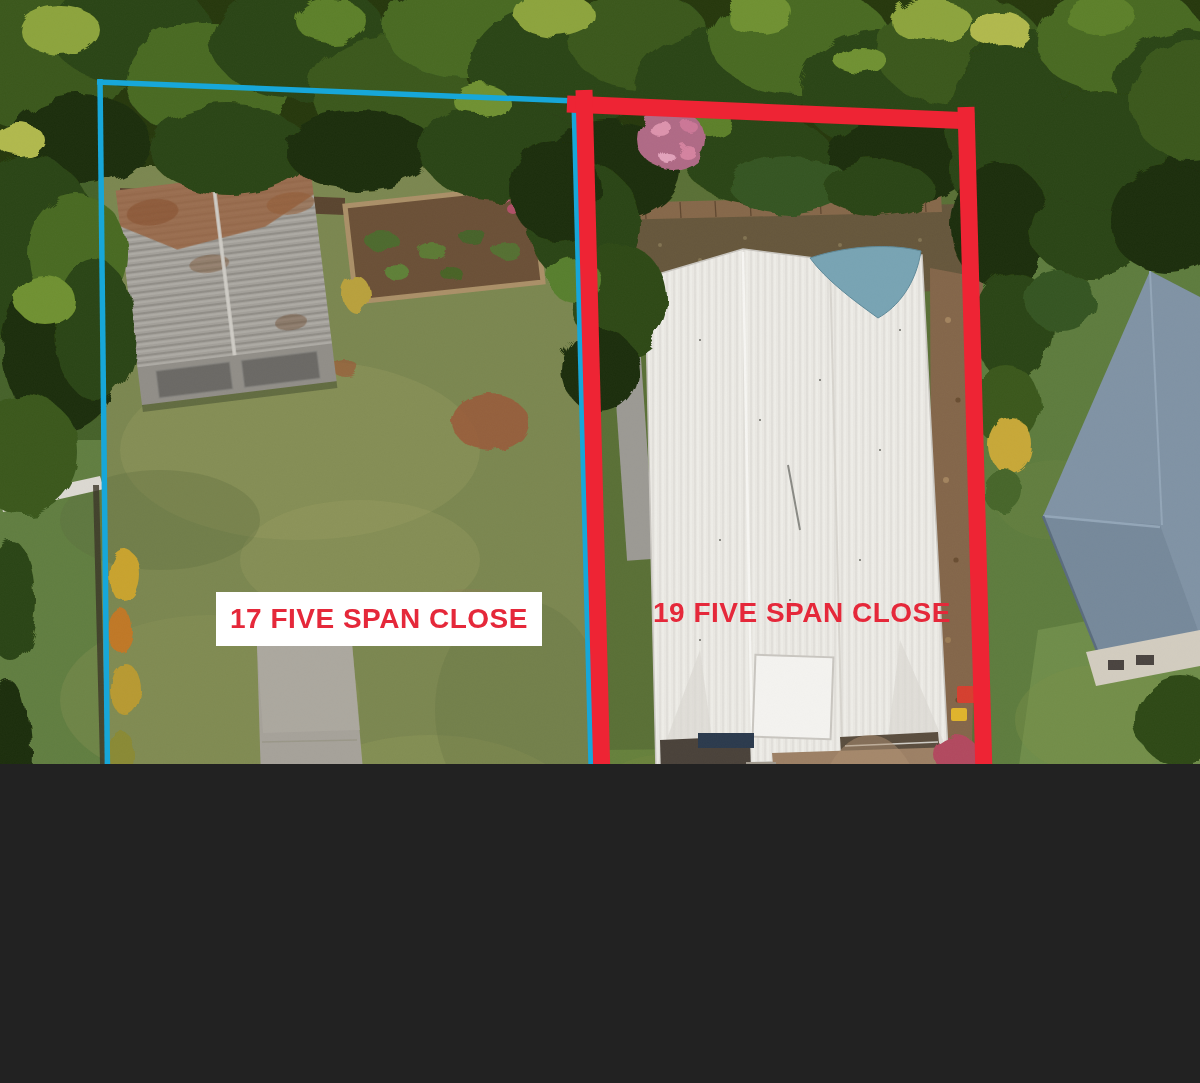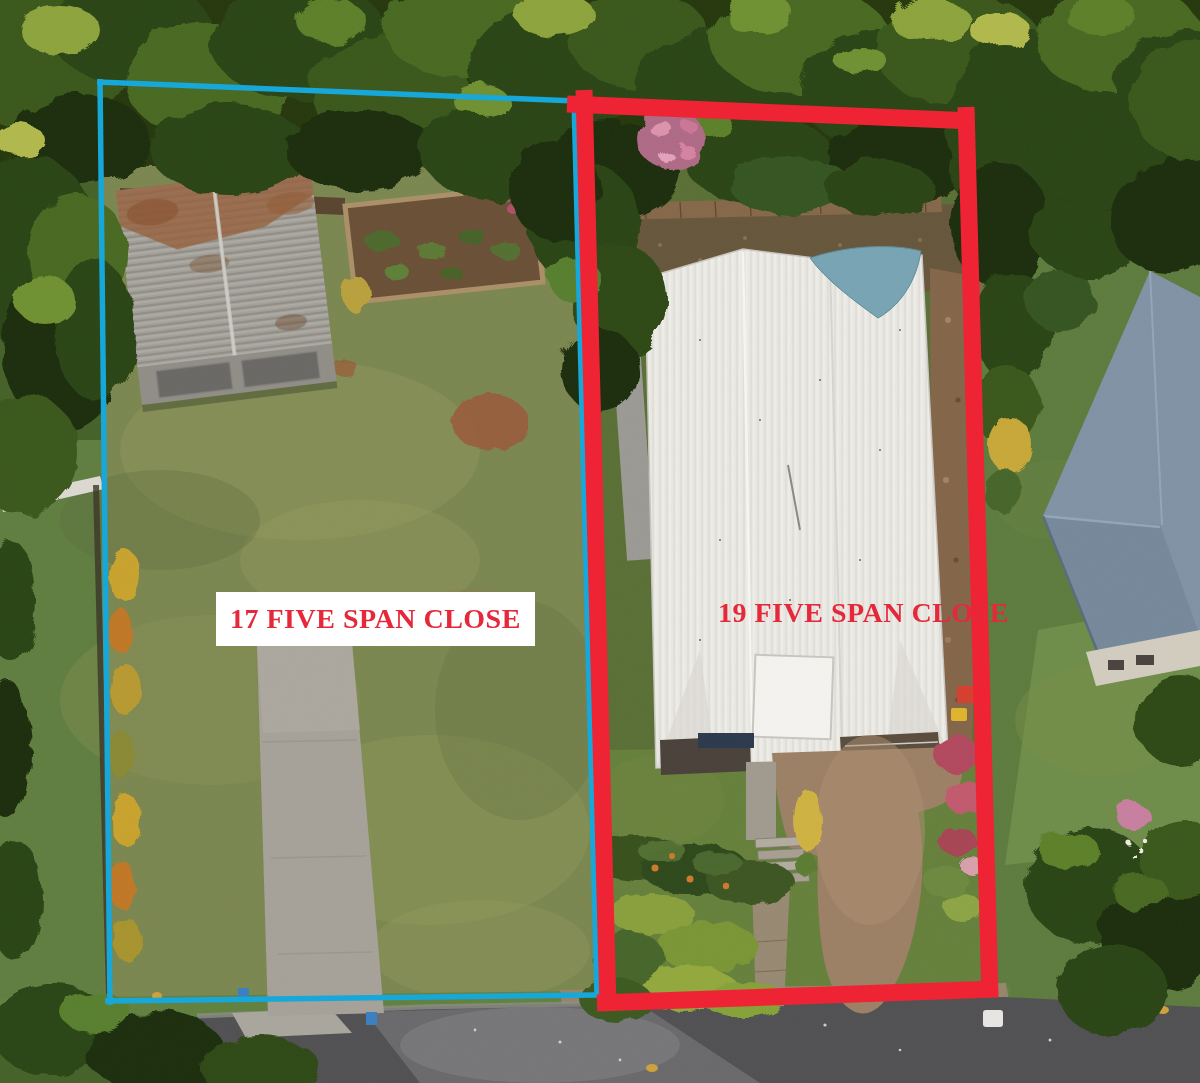--- a/index.html
+++ b/index.html
@@ -1,22 +1,22 @@
 <!DOCTYPE html>
 <html style="--c-lot17_outline: #17a7d9; --c-lot19_outline: #ee2434; --c-label_text: #e5283a; --c-label17_bg: #ffffff;"><head>
 <meta charset="utf-8">
 <style>
   html,body{margin:0;padding:0;background:#222;}
-  .stage{position:relative;width:1200px;height:1083px;overflow:hidden;
-         font-family:Liberation Serif, serif;background:#5eead4;}
+  .stage{position:relative;width:1200px;height:764px;overflow:hidden;
+         font-family:Liberation Sans, sans-serif;background:#5eead4;}
   .stage svg{position:absolute;left:0;top:0;display:block;}
   .label{position:absolute;font-weight:700;font-size:28px;line-height:1;
          letter-spacing:.5px;white-space:nowrap;color:var(--c-label_text,#e5283a);}
   .label17{left:216px;top:592px;background:var(--c-label17_bg,#fff);padding:13px 14px;}
-  .label19{left:686px;top:599px;padding-left:32px;}
+  .label19{left:621px;top:599px;padding-left:32px;}
 </style>
 </head>
 <body>
 
 <div class="stage">
 <svg width="1200" height="1083" viewBox="0 0 1200 1083">
 <defs>
   <filter id="rough" x="-15%" y="-15%" width="130%" height="130%">
     <feTurbulence type="fractalNoise" baseFrequency="0.035" numOctaves="3" seed="7" result="n"></feTurbulence>
     <feDisplacementMap in="SourceGraphic" in2="n" scale="16"></feDisplacementMap>

